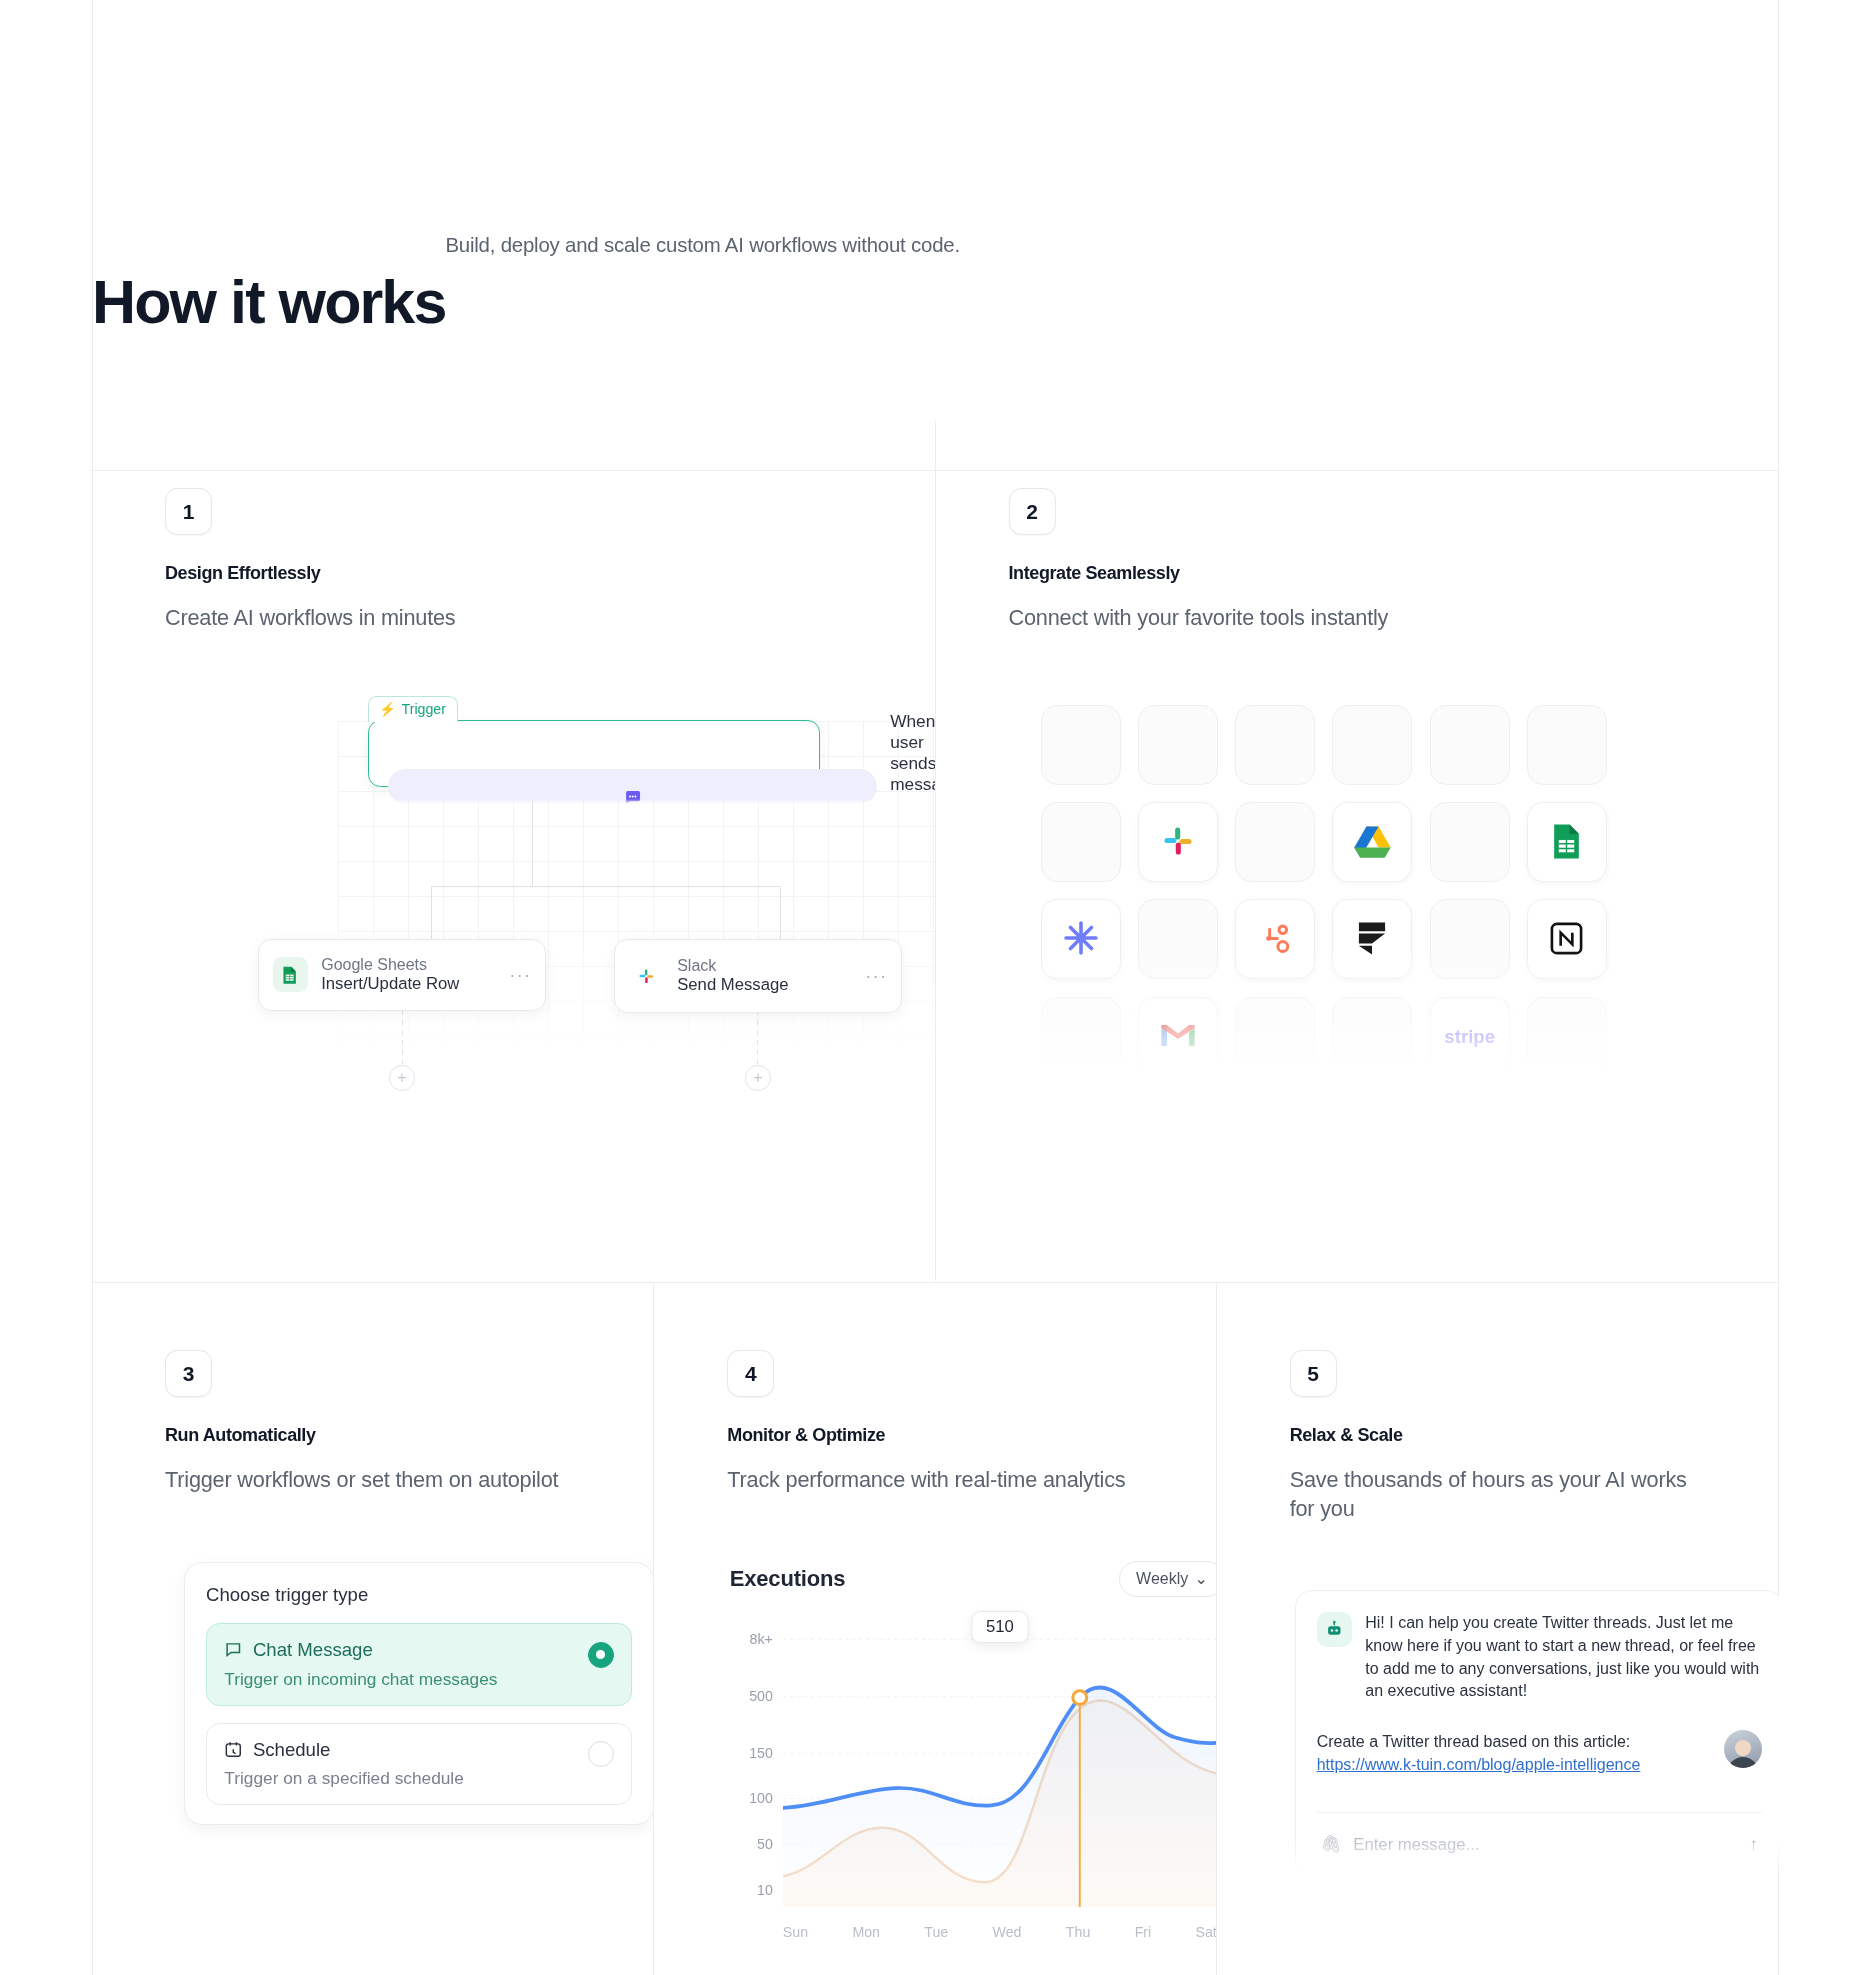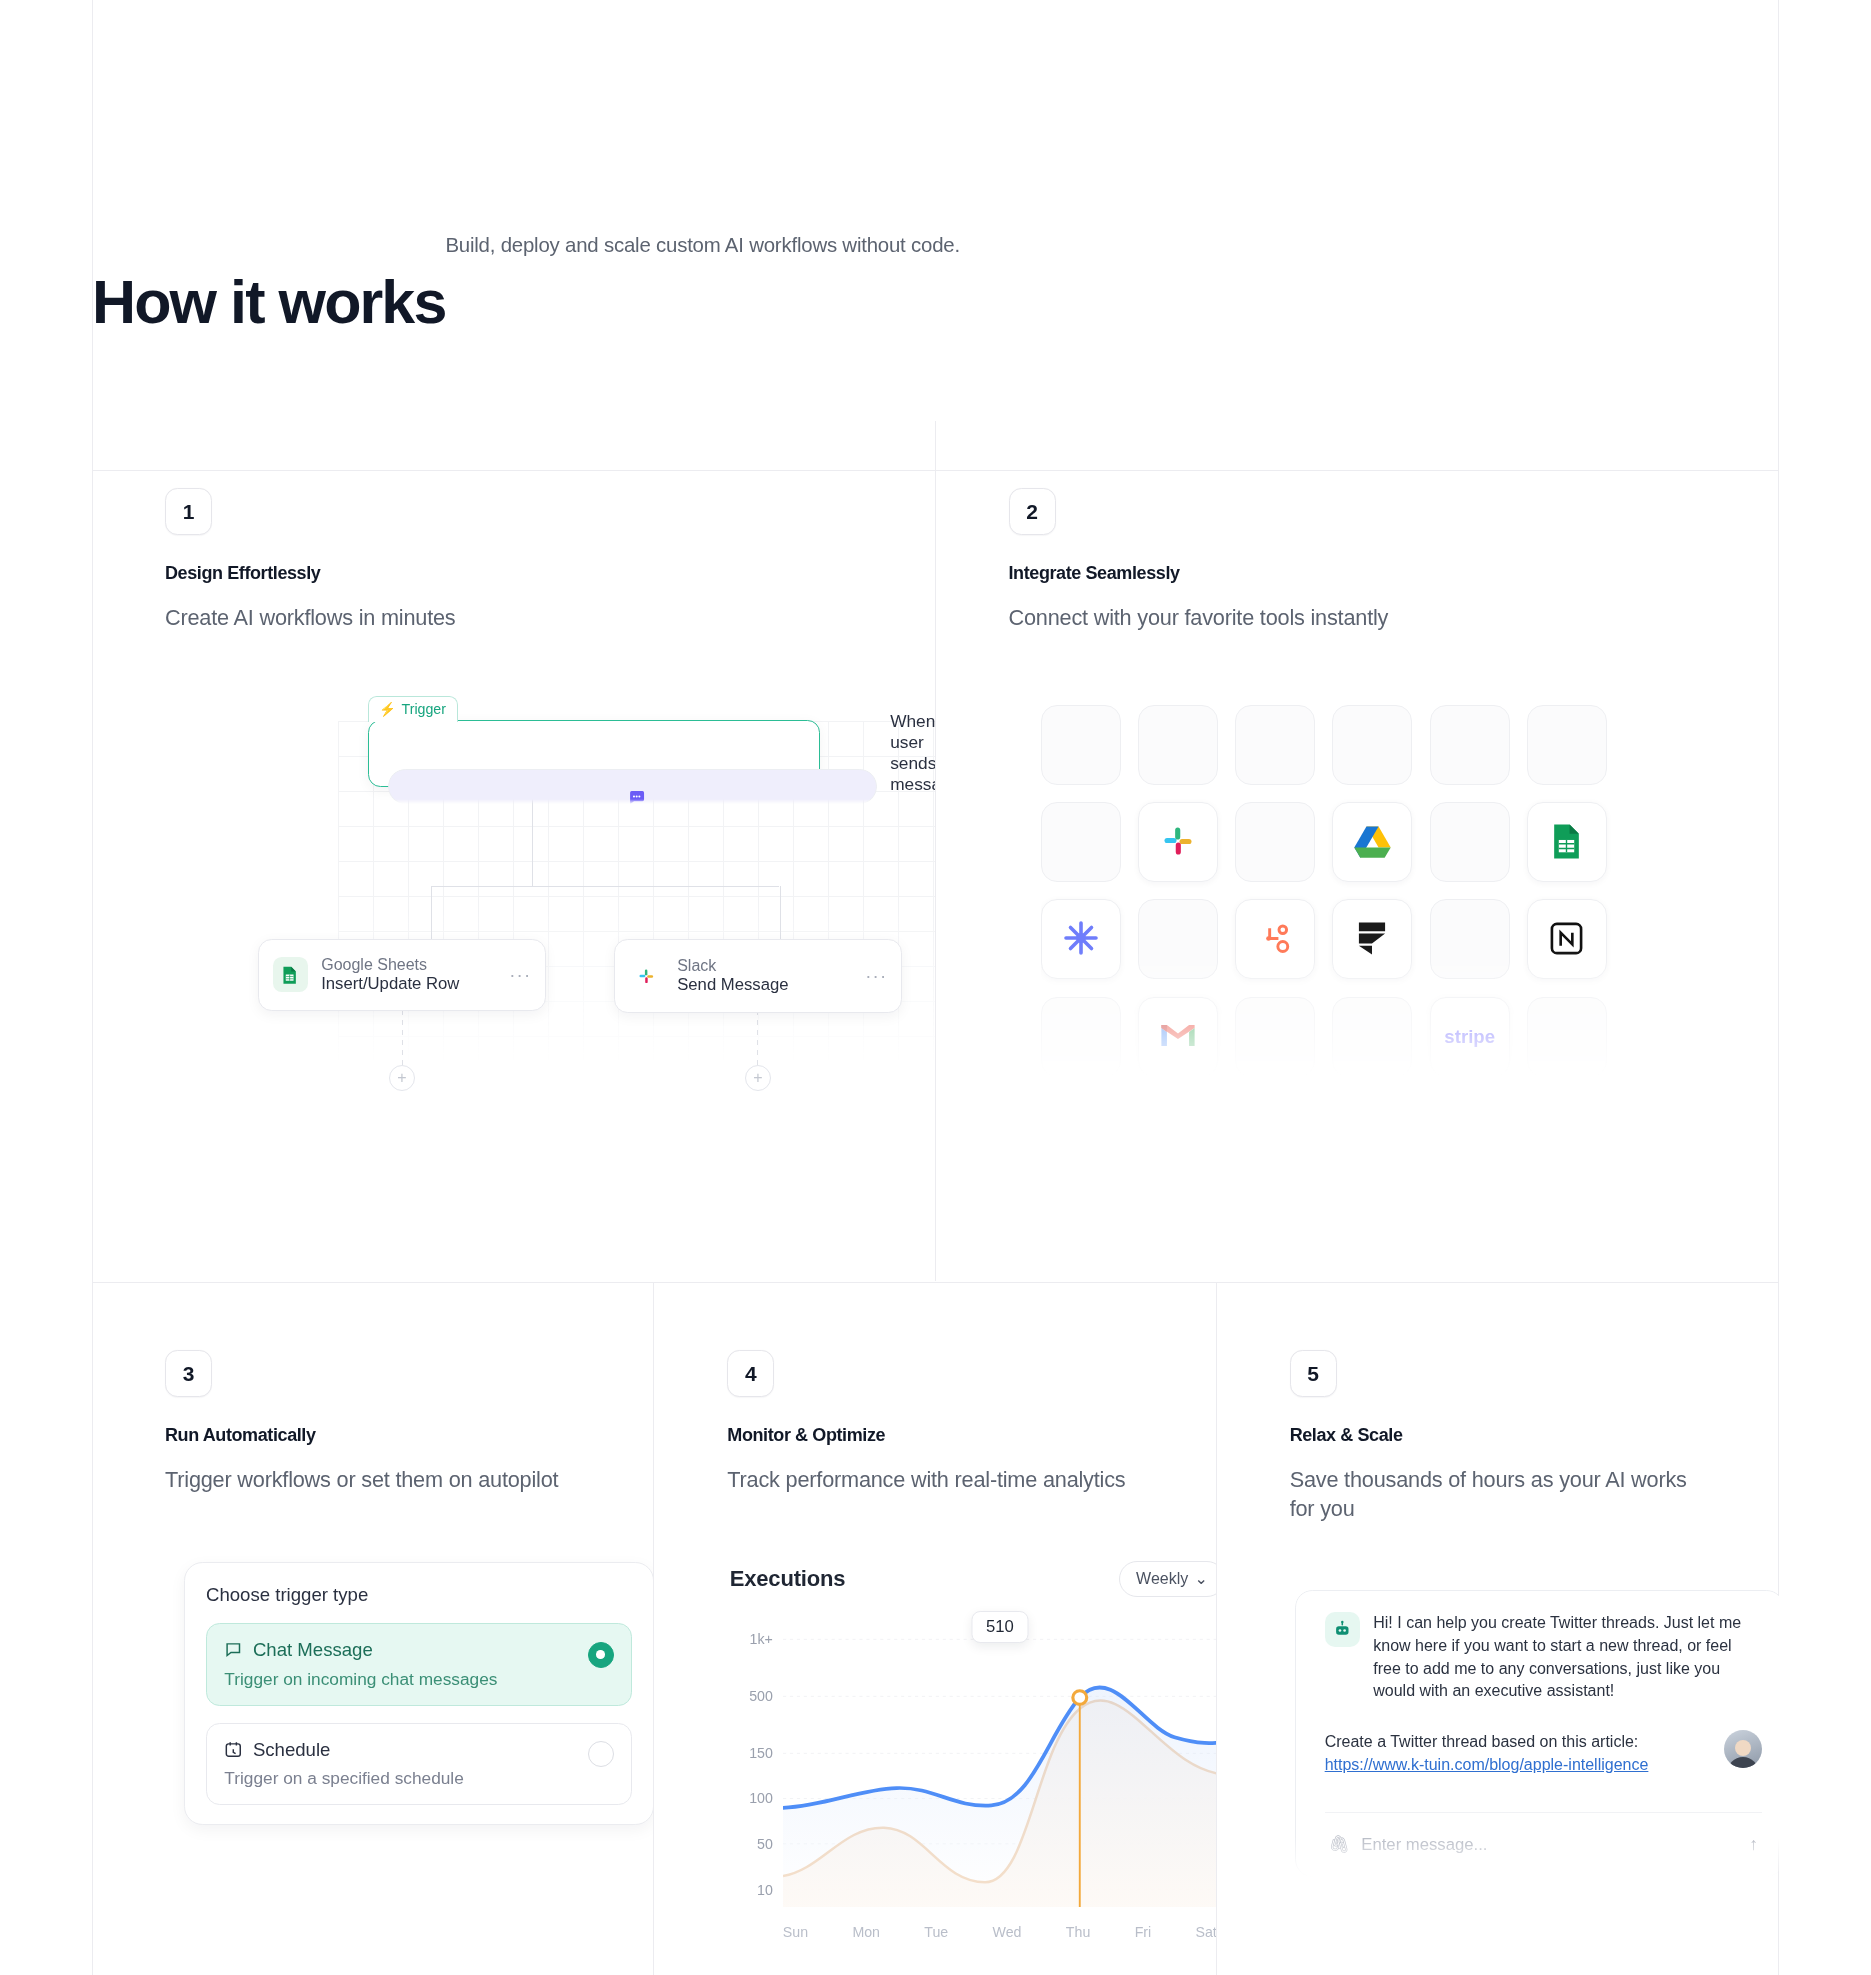--- a/index.html
+++ b/index.html
@@ -287,21 +287,21 @@
 
   
   .chat {
     margin-top: 67px;
     margin-left: 5px;
     width: 489px;
     background: #fff;
     border: 0.6px solid #eceef2;
     border-radius: 17.3px;
     box-shadow: 0 5px 16px rgba(16,24,40,.05);
-    padding: 21px 21px 0 29px;
+    padding: 21px 21px 0 21px;
     -webkit-mask-image: linear-gradient(to bottom, #000 86%, transparent 100%);
             mask-image: linear-gradient(to bottom, #000 86%, transparent 100%);
   }
   .chat-row { display: flex; gap: 13.6px; align-items: flex-start; }
   .bot-avatar {
     width: 35px; height: 35px; border-radius: 10px;
     background: #e6f7f1; flex: none;
     display: flex; align-items: center; justify-content: center;
   }
   .bot-text { font-size: 16px; line-height: 1.42; color: #2b3240; }
@@ -571,21 +571,21 @@
         <div class="chart-head">
           <div class="chart-title">Executions</div>
           <div class="chart-select">
             <span>Weekly</span>
             <span>⌄</span>
           </div>
         </div>
 
         <div class="chart-body">
           <div class="y-labels">
-            <span style="top:6%">1k+</span>
+            <span style="top:6%">8k+</span>
             <span style="top:26%">500</span>
             <span style="top:46%">150</span>
             <span style="top:62%">100</span>
             <span style="top:78%">50</span>
             <span style="top:94%">10</span>
           </div>
 
           <div class="plot">
             <svg width="100%" height="100%" viewBox="0 0 700 460" preserveAspectRatio="none">
               <g stroke="#f0f1f4" stroke-width="1.4" stroke-dasharray="5 6">

